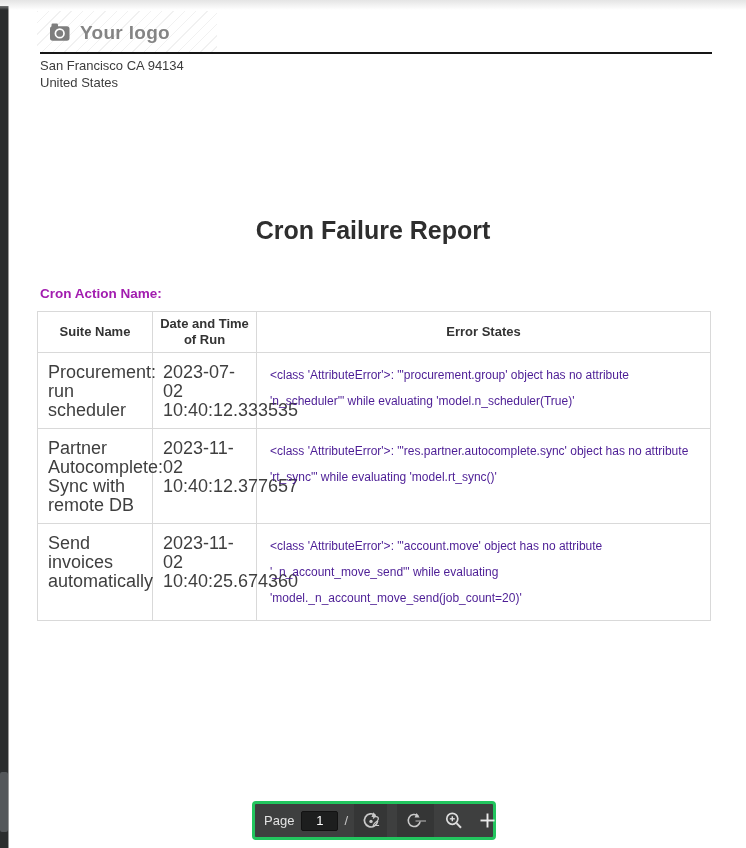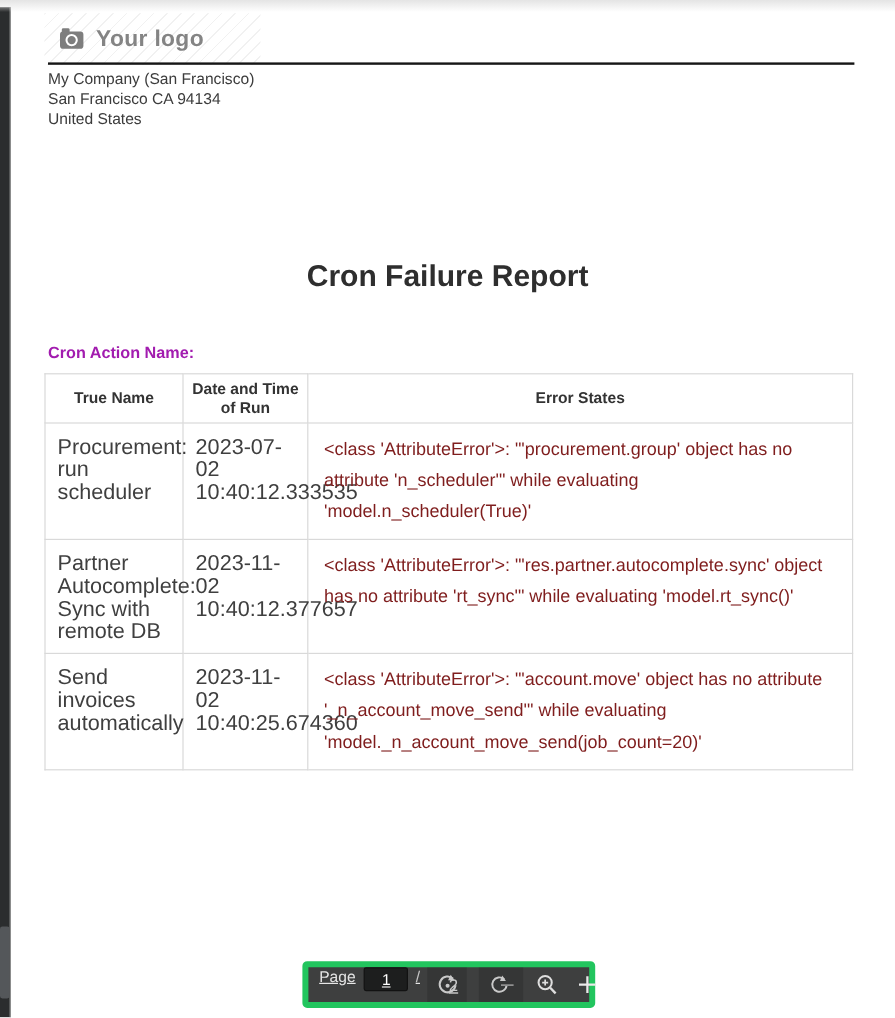--- a/index.html
+++ b/index.html
@@ -53,29 +53,29 @@
   .report-table th, .report-table td { border:1px solid #d9d9d9; }
   .report-table th {
     font-size:13px; font-weight:700; color:#333;
     text-align:center; vertical-align:middle; padding:4px 4px; height:40px; line-height:16px;
   }
   .report-table td { vertical-align:top; }
   td.c-name, td.c-date {
     font-size:18px; color:#3f3f3f; line-height:19px; padding:10px 8px 8px 10px;
   }
   td.c-error {
-    font-size:15px; line-height:26px; padding:9px 10px 9px 13px;
-    color:#7f1d1d;
+    font-size:12px; line-height:26px; padding:9px 10px 9px 13px;
+    color:#4c1d95;
   }
   
   .toolbar {
     position:absolute; left:252px; top:801px; width:244px; height:39px;
-    background:#3e3f3f; border:5px solid #22c55e; border-radius:4px;
-    display:flex; align-items:flex-start; padding:0 9px; gap:5px;
-    color:#e6e6e6; font-size:13px; z-index:6;text-decoration:underline;
+    background:#3e3f3f; border:3px solid #22c55e; border-radius:4px;
+    display:flex; align-items:center; padding:0 9px; gap:5px;
+    color:#e6e6e6; font-size:13px; z-index:6;
   }
   .page-label { color:#e3e3e3; padding-right:2px; }
   .page-input {
     width:37px; height:20px; background:#1d1e1e; border:1px solid #121212;
     border-radius:2px; color:#fff; text-align:center; font-size:13px;
     font-family:"Liberation Sans", sans-serif;
   }
   .slash { color:#c6c6c6; padding:0 1px; }
   .tb-btn {
     height:100%; display:flex; align-items:center; justify-content:center;
@@ -105,38 +105,37 @@
         <rect x="0" y="3.2" width="19.5" height="14.5" rx="2.6" fill="#7e7e7e"></rect>
         <circle cx="9.7" cy="10.4" r="4.3" fill="none" stroke="#ffffff" stroke-width="1.7"></circle>
       </svg>
     </span>
     <span class="logo-text">Your logo</span>
   </div>
 
   <hr class="header-rule">
 
   <div class="address">
-    <div>My Company (San Francisco)</div>
     <div>San Francisco CA 94134</div>
     <div>United States</div>
   </div>
 
   <h1 class="report-title">Cron Failure Report</h1>
 
   <div class="section-label">Cron Action Name:</div>
 
   <table class="report-table">
     <colgroup>
       <col style="width:115px">
         <col style="width:104px">
         <col>
     </colgroup>
     <thead>
       <tr>
-        <th>True Name</th>
+        <th>Suite Name</th>
         <th>Date and Time of Run</th>
         <th>Error States</th>
       </tr>
     </thead>
     <tbody>
       <tr>
         <td class="c-name">Procurement: run scheduler</td>
         <td class="c-date">2023-07-02 10:40:12.333535</td>
         <td class="c-error">&lt;class 'AttributeError'&gt;: "'procurement.group' object has no attribute 'n_scheduler'" while evaluating 'model.n_scheduler(True)'</td>
       </tr>

